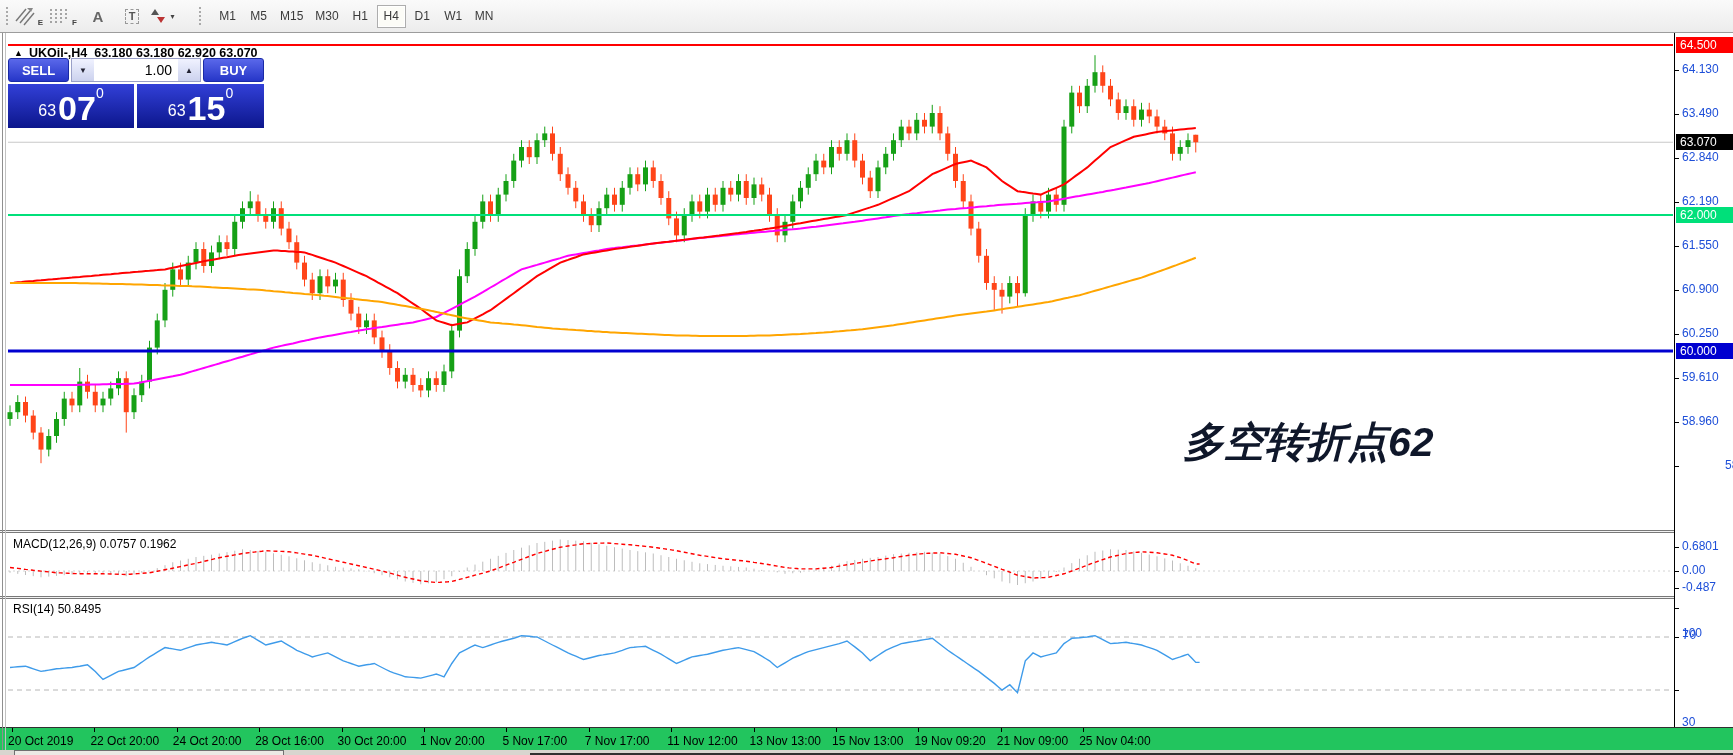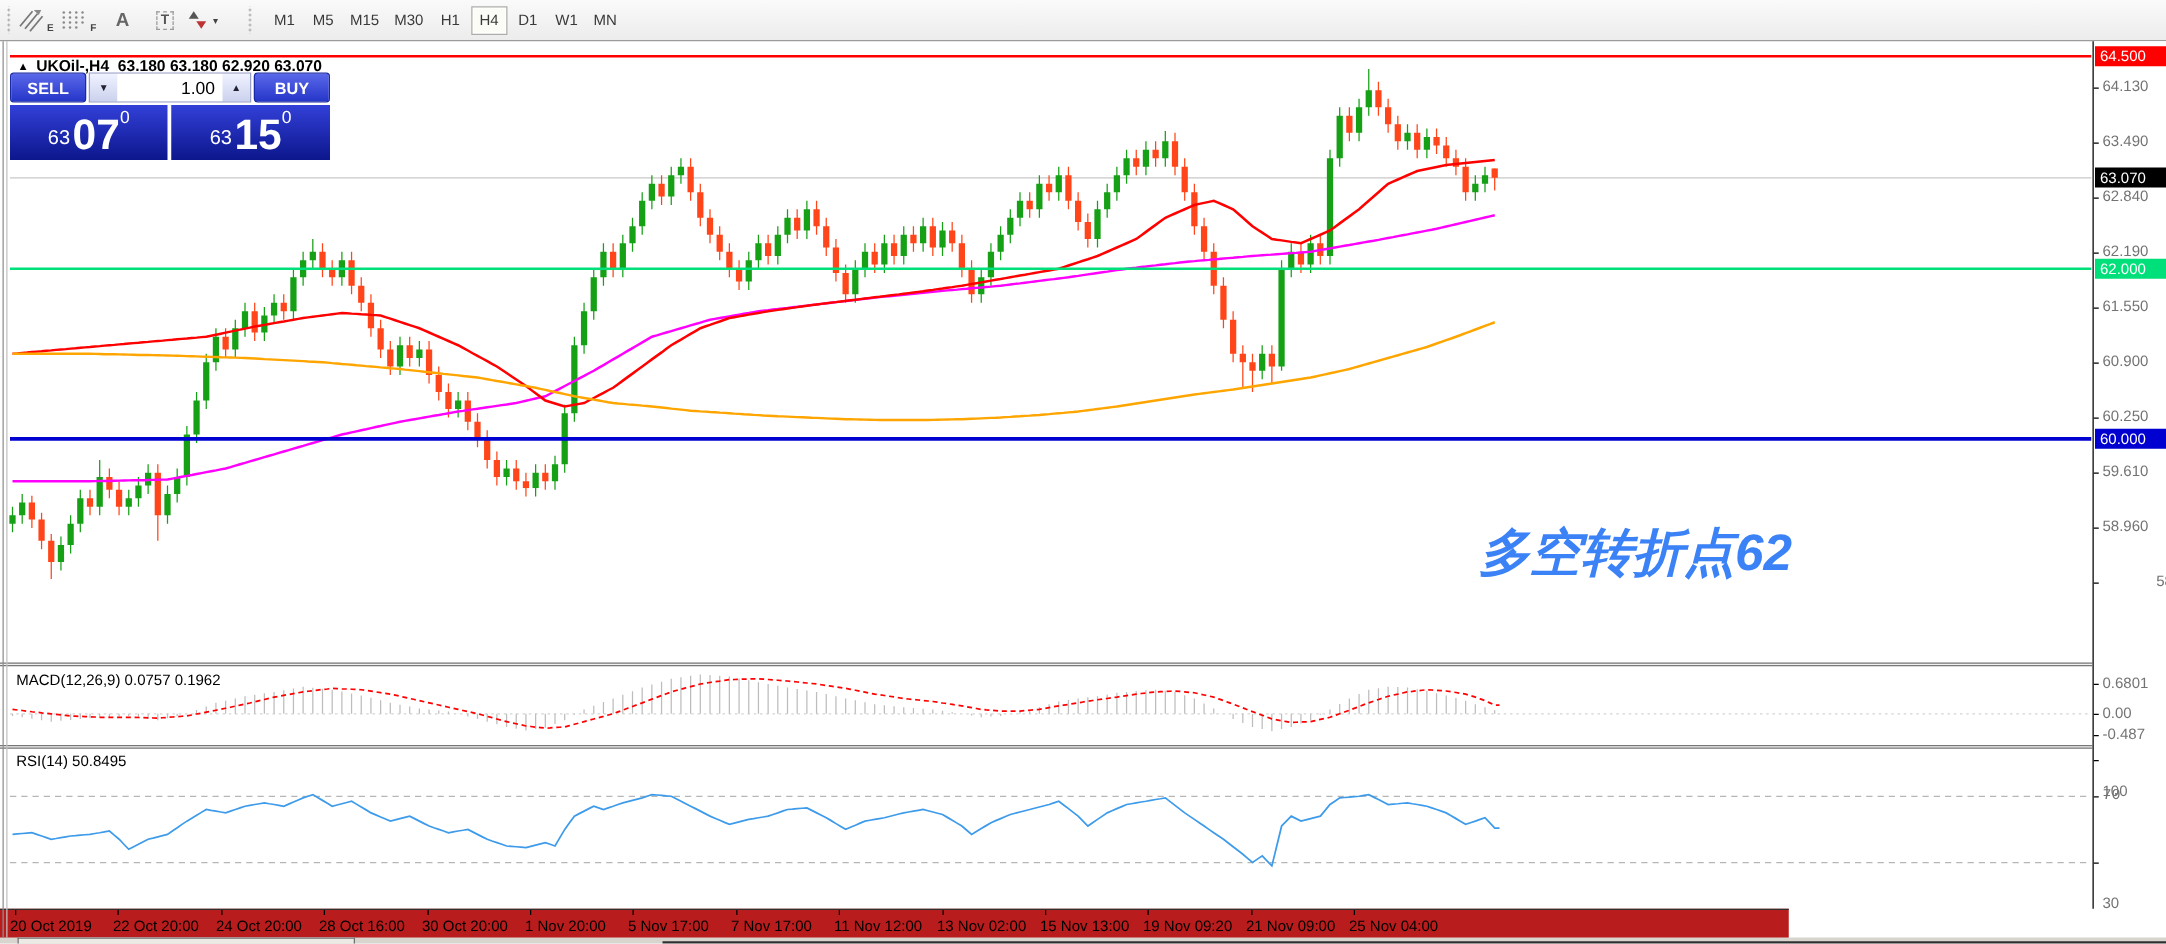--- a/index.html
+++ b/index.html
@@ -19,21 +19,21 @@
   .tool-btn .t-box{border:1px dashed #999;padding:0px 3px 1px 3px;font-size:11px;color:#555;font-weight:bold;}
   .caret{font-size:8px;color:#444;margin-left:3px;}
   .tf-group{display:flex;align-items:center;margin-left:6px;}
   .tf-btn{min-width:29px;height:23px;margin:0 1px;border:1px solid transparent;background:transparent;
           font-size:12px;color:#3a3a3a;font-family:inherit;padding:0 4px;}
   .tf-btn.active{background:#fcfcf7;border:1px solid #adadad;box-shadow:inset 0 0 0 1px #ffffff;text-align:center;}
   
   .panel-border{position:absolute;left:0;width:1674px;background:#f2f2f2;
                 border-top:1px solid #787878;border-bottom:1px solid #787878;height:1px;}
   .axis-col{position:absolute;left:1674px;top:33px;width:59px;height:694px;background:#fff;border-left:1px solid #000;}
-  .axis-label{position:absolute;left:7px;font-size:12px;color:#737373;white-space:nowrap;}
+  .axis-label{position:absolute;left:7px;font-size:12px;color:#1d4ed8;white-space:nowrap;}
   .axis-tick{position:absolute;left:0;width:4px;height:1px;background:#000;}
   .axis-badge{position:absolute;left:1px;width:56px;height:16px;color:#fff;font-size:12px;
               line-height:16px;padding-left:4px;}
   .chart-title{position:absolute;left:14px;top:46px;font-size:12.5px;color:#000;font-weight:bold;}
   .chart-title .arr{font-size:9px;vertical-align:1px;margin-right:6px;}
   .ind-label{position:absolute;left:13px;font-size:12px;color:#000;}
   .annotation{position:absolute;left:1183px;top:415px;font-size:41px;font-weight:bold;font-style:italic;white-space:nowrap;}
   
   .trade-widget{position:absolute;left:8px;top:58px;width:256px;}
   .tw-row1{display:flex;height:24px;}
@@ -46,21 +46,21 @@
                 font-family:inherit;padding-right:6px;color:#000;}
   .tw-row2{display:flex;margin-top:2px;}
   .tw-price{height:42px;color:#fff;background:linear-gradient(#3240d8,#0c168c);
             display:flex;align-items:flex-end;justify-content:center;padding-bottom:2px;}
   .tw-price.sell{width:126px;margin-right:3px;}
   .tw-price.buy{width:127px;}
   .tw-price .sm{font-size:16px;line-height:30px;margin-right:2px;}
   .tw-price .big{font-size:34px;line-height:36px;font-weight:bold;}
   .tw-price .sup{font-size:14px;line-height:14px;align-self:flex-start;margin-top:2px;}
   
-  .time-strip{position:absolute;left:0;top:727px;width:1431px;height:23px;background:#b91c1c;border-top:1px solid #303030;}
+  .time-strip{position:absolute;left:0;top:727px;width:1733px;height:23px;background:#22c55e;border-top:1px solid #303030;}
   .time-label{position:absolute;top:6px;font-size:12px;color:#000;white-space:nowrap;}
   .time-tick{position:absolute;top:0;width:1px;height:4px;background:#000;}
   .tab-strip{position:absolute;left:0;top:750px;width:1733px;height:5px;background:#d8d5cf;}
   .tab-seg1{position:absolute;left:14px;top:0;width:268px;height:5px;background:#eceae5;border:1px solid #707070;border-bottom:none;}
   .tab-seg2{position:absolute;left:530px;top:3px;width:1203px;height:2px;background:#303030;}
   .left-edge-a{position:absolute;left:2px;top:33px;width:1px;height:717px;background:#8f8f8f;}
   .left-edge-b{position:absolute;left:5px;top:33px;width:1px;height:717px;background:#c2c2c2;}
   svg{position:absolute;left:0;}
 </style>
 </head>
@@ -473,21 +473,21 @@
         <span class="sup">0</span>
       </div>
       <div class="tw-price buy">
         <span class="sm">63</span>
         <span class="big">15</span>
         <span class="sup">0</span>
       </div>
     </div>
   </div>
 
-  <div class="annotation" id="annotation" style="color: #3b82f6;">多空转折点62</div>
+  <div class="annotation" id="annotation" style="color: #0f172a;">多空转折点62</div>
 
   <div class="panel-border" style="top:530px"></div>
   <div class="panel-border" style="top:596px"></div>
 
   <svg id="macd-svg" width="1674" height="63" style="top:533px">
       <line x1="8" y1="38" x2="1673" y2="38" stroke="#d4d4d4" stroke-width="1" stroke-dasharray="2 3"></line>
       <line x1="10" y1="38" x2="10" y2="39.75" stroke="#BDBDBD" stroke-width="1"></line>
       <line x1="17.75" y1="38" x2="17.75" y2="40.8875" stroke="#BDBDBD" stroke-width="1"></line>
       <line x1="25.5" y1="38" x2="25.5" y2="42.025" stroke="#BDBDBD" stroke-width="1"></line>
       <line x1="33.25" y1="38" x2="33.25" y2="43.1625" stroke="#BDBDBD" stroke-width="1"></line>
@@ -700,21 +700,21 @@
       <div class="time-label" style="left: 337.6px;">30 Oct 20:00</div>
       <div class="time-tick" style="left: 424px;"></div>
       <div class="time-label" style="left: 420px;">1 Nov 20:00</div>
       <div class="time-tick" style="left: 506.4px;"></div>
       <div class="time-label" style="left: 502.4px;">5 Nov 17:00</div>
       <div class="time-tick" style="left: 588.8px;"></div>
       <div class="time-label" style="left: 584.8px;">7 Nov 17:00</div>
       <div class="time-tick" style="left: 671.2px;"></div>
       <div class="time-label" style="left: 667.2px;">11 Nov 12:00</div>
       <div class="time-tick" style="left: 753.6px;"></div>
-      <div class="time-label" style="left: 749.6px;">13 Nov 02:00</div>
+      <div class="time-label" style="left: 749.6px;">13 Nov 13:00</div>
       <div class="time-tick" style="left: 836px;"></div>
       <div class="time-label" style="left: 832px;">15 Nov 13:00</div>
       <div class="time-tick" style="left: 918.4px;"></div>
       <div class="time-label" style="left: 914.4px;">19 Nov 09:20</div>
       <div class="time-tick" style="left: 1000.8px;"></div>
       <div class="time-label" style="left: 996.8px;">21 Nov 09:00</div>
       <div class="time-tick" style="left: 1083.2px;"></div>
       <div class="time-label" style="left: 1079.2px;">25 Nov 04:00</div>
     </div>
 

